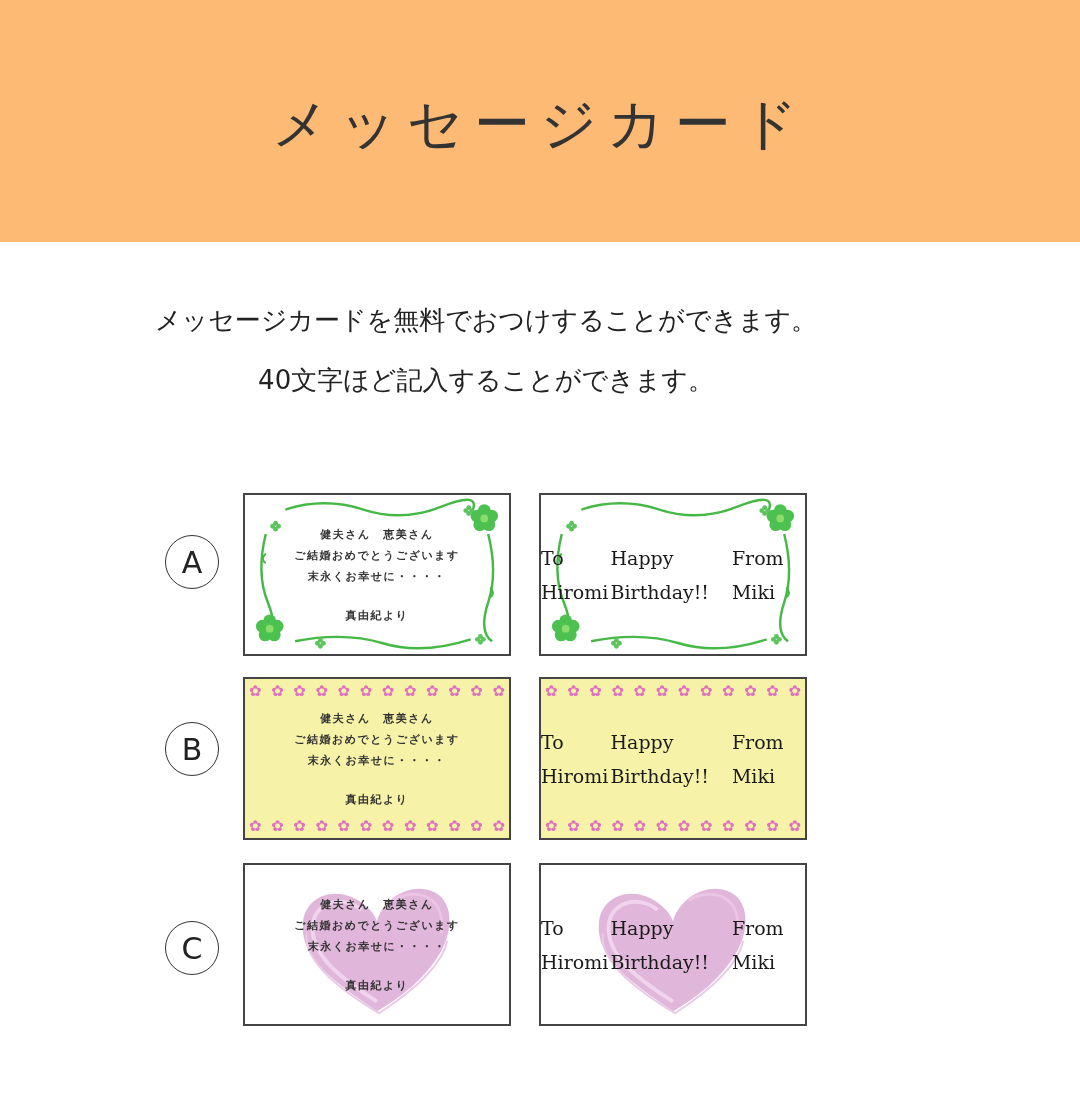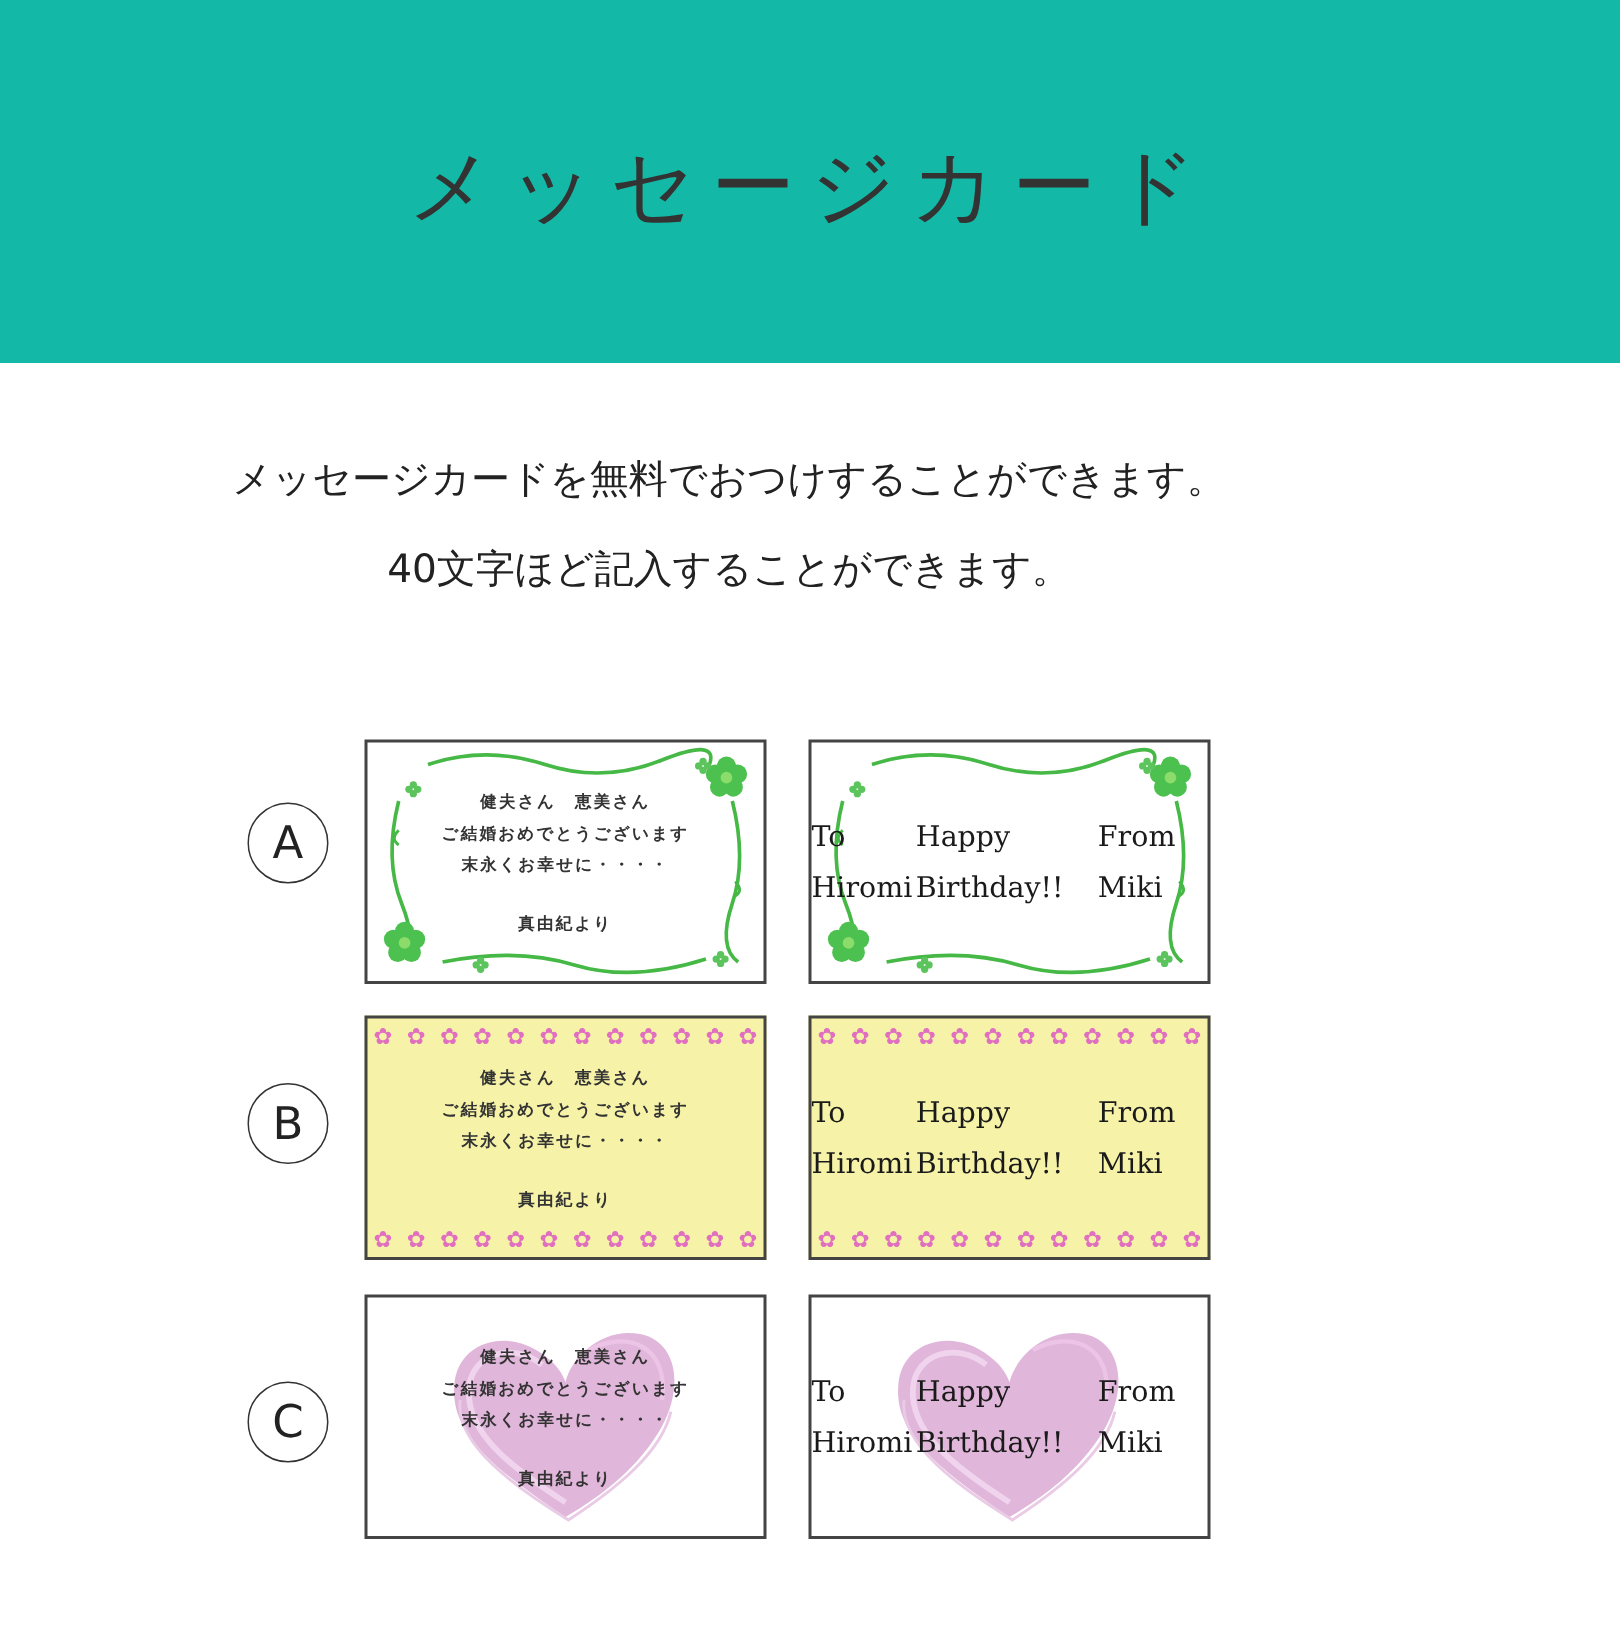--- a/index.html
+++ b/index.html
@@ -1,17 +1,17 @@
 <!DOCTYPE html>
 <html><head>
 <meta charset="utf-8">
 <style>
   html,body{margin:0;padding:0;}
   body{width:1080px;height:1100px;background:#ffffff;font-family:"DejaVu Sans","Liberation Sans",sans-serif;color:#222;position:relative;overflow:hidden;}
-  .header{position:absolute;left:0;top:0;width:1080px;height:242px;background:#14b8a6;display:flex;align-items:center;justify-content:center;}
+  .header{position:absolute;left:0;top:0;width:1080px;height:242px;background:#fdba74;display:flex;align-items:center;justify-content:center;}
   .header h1{margin:0;font-family:"DejaVu Serif","Liberation Serif",serif;font-weight:400;font-size:56px;letter-spacing:10px;color:#333;padding-top:8px;}
   .intro{position:absolute;left:0;top:298px;width:972px;text-align:center;font-size:26px;line-height:44px;color:#222;}
   .intro p{margin:0;}
   .intro .note{margin-top:16px;text-align:center;}
   .row-label{position:absolute;left:165px;width:54px;height:54px;border:1.3px solid #333;border-radius:50%;display:flex;align-items:center;justify-content:center;font-size:30px;color:#222;box-sizing:border-box;}
   .card{position:absolute;width:268px;height:163px;border:2px solid #444;box-sizing:border-box;background:#fff;overflow:hidden;}
   .card.yellow{background:#f6f3a8;}
   .card svg.deco{position:absolute;left:0;top:0;width:100%;height:100%;}
   .jp-msg{position:absolute;left:0;top:0;width:100%;height:100%;display:flex;flex-direction:column;align-items:center;justify-content:center;font-size:11px;font-weight:bold;color:#333;line-height:21px;letter-spacing:1.5px;}
   .jp-msg .sign{margin-top:18px;}

